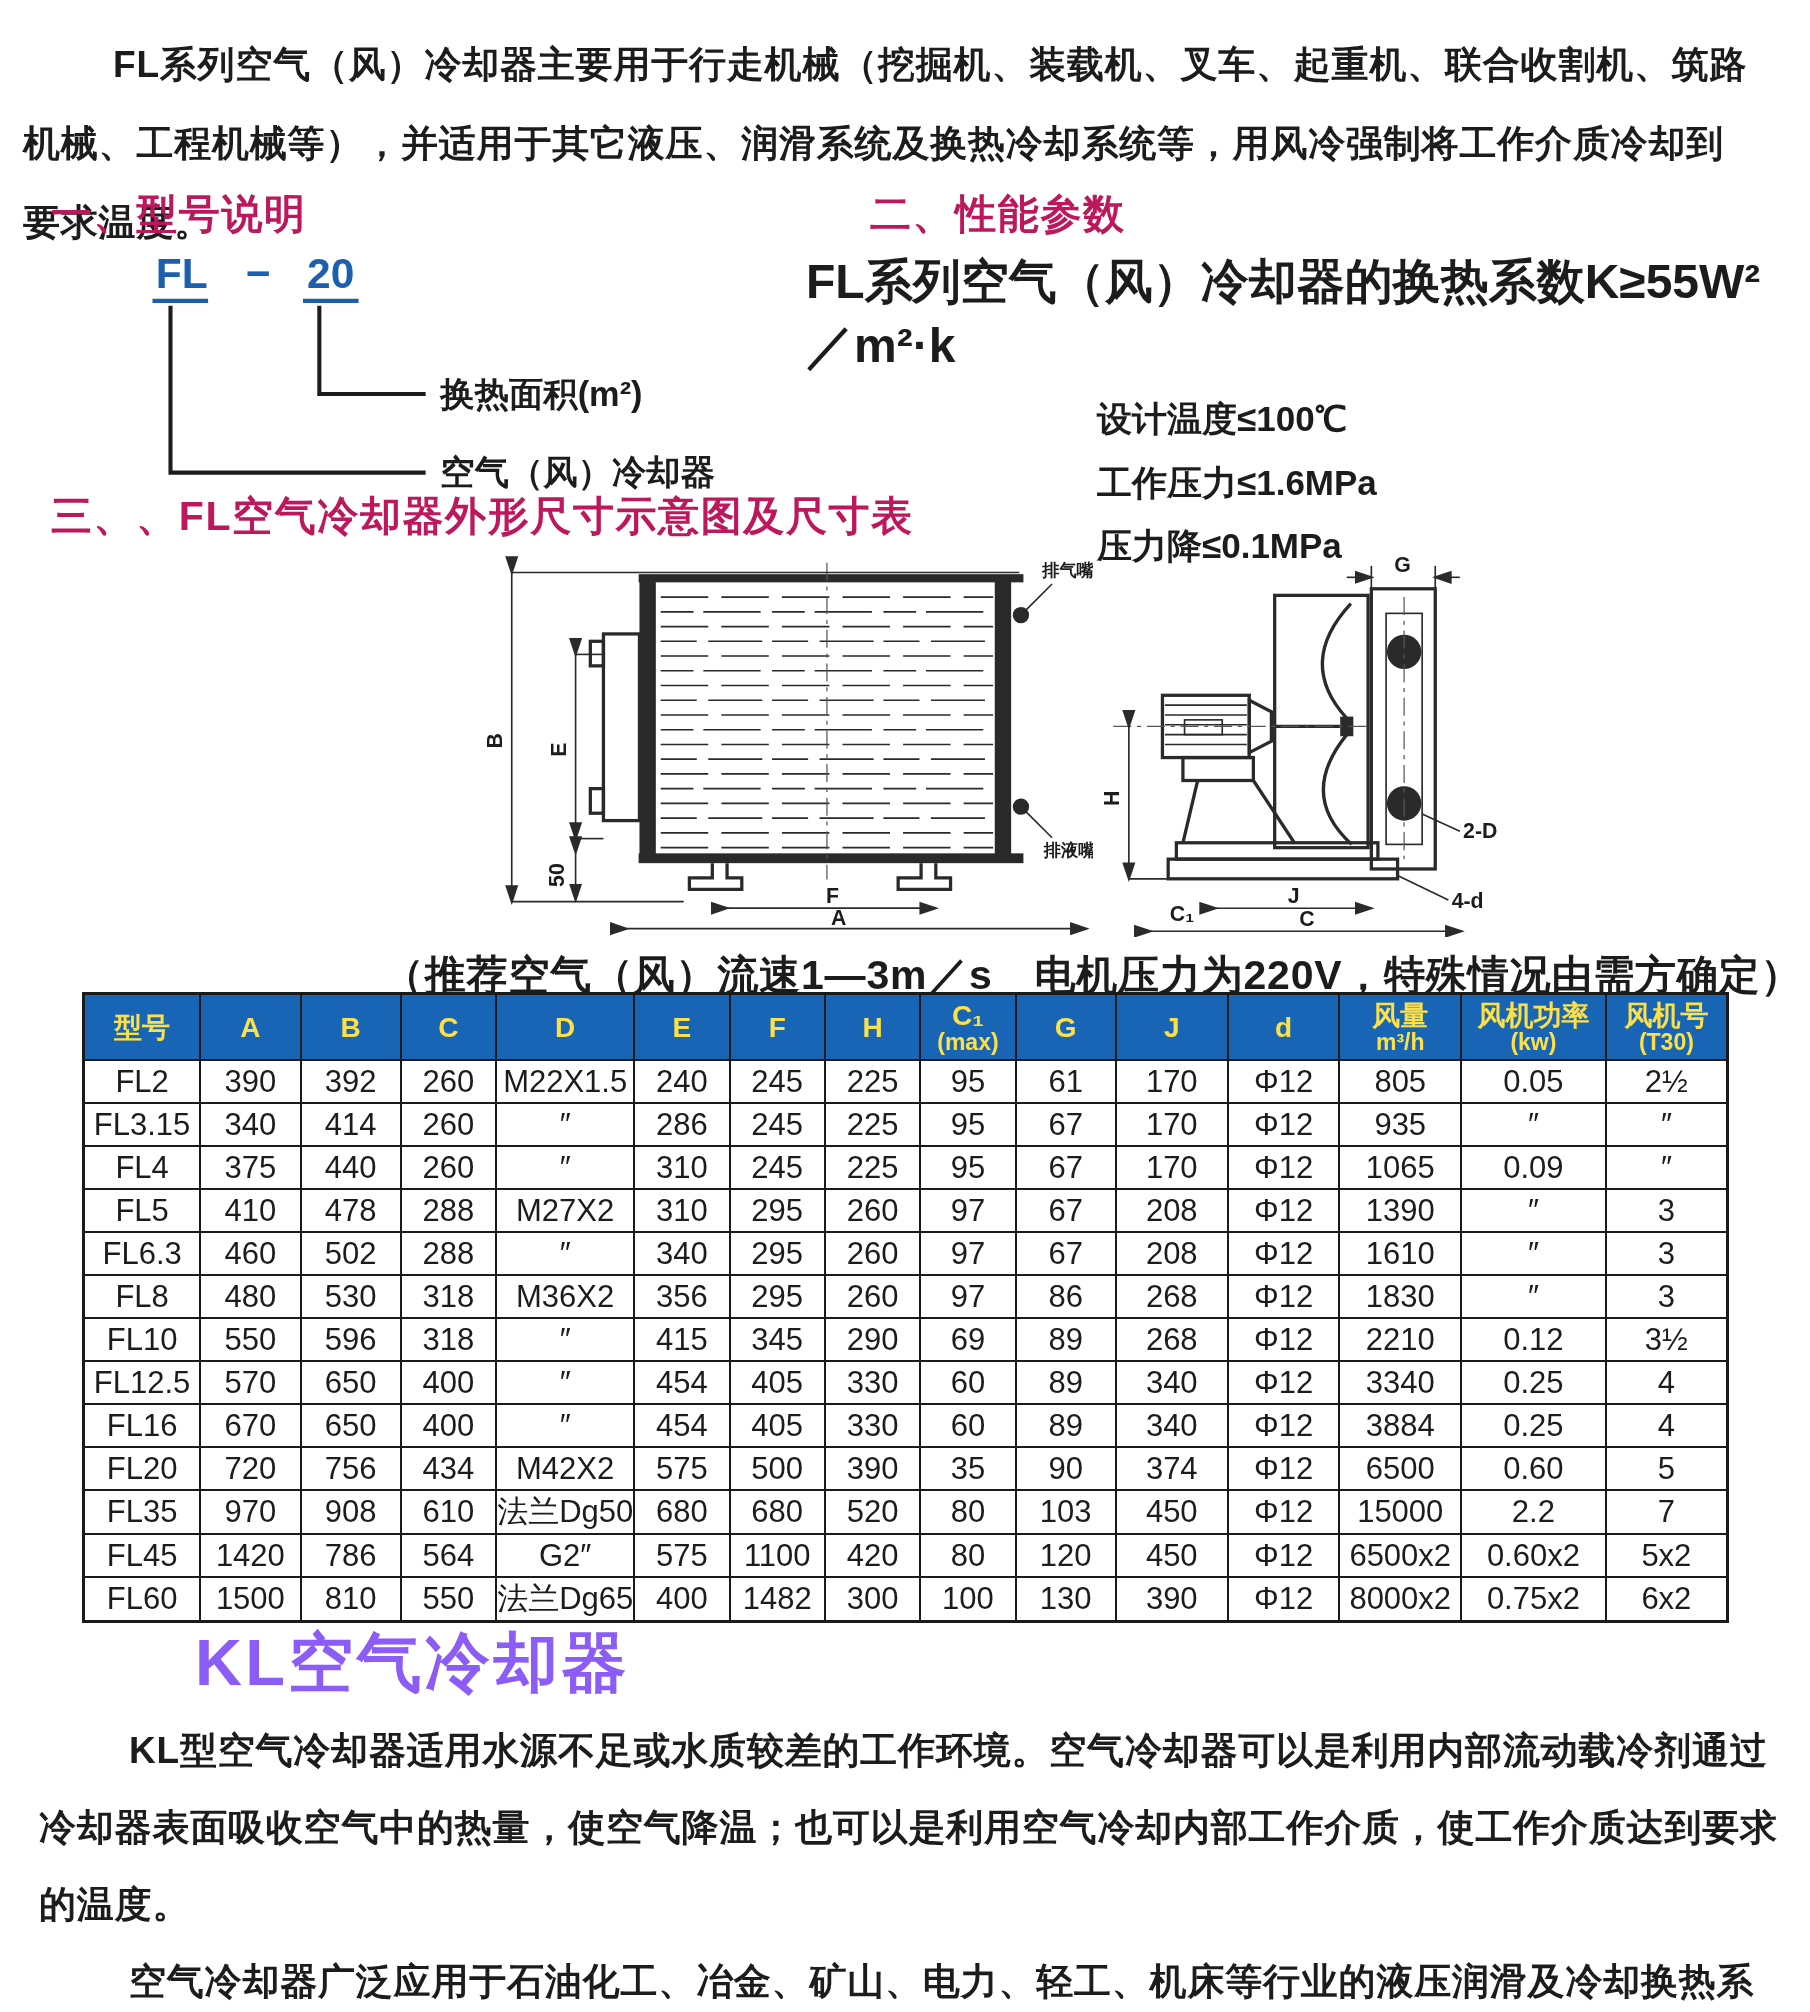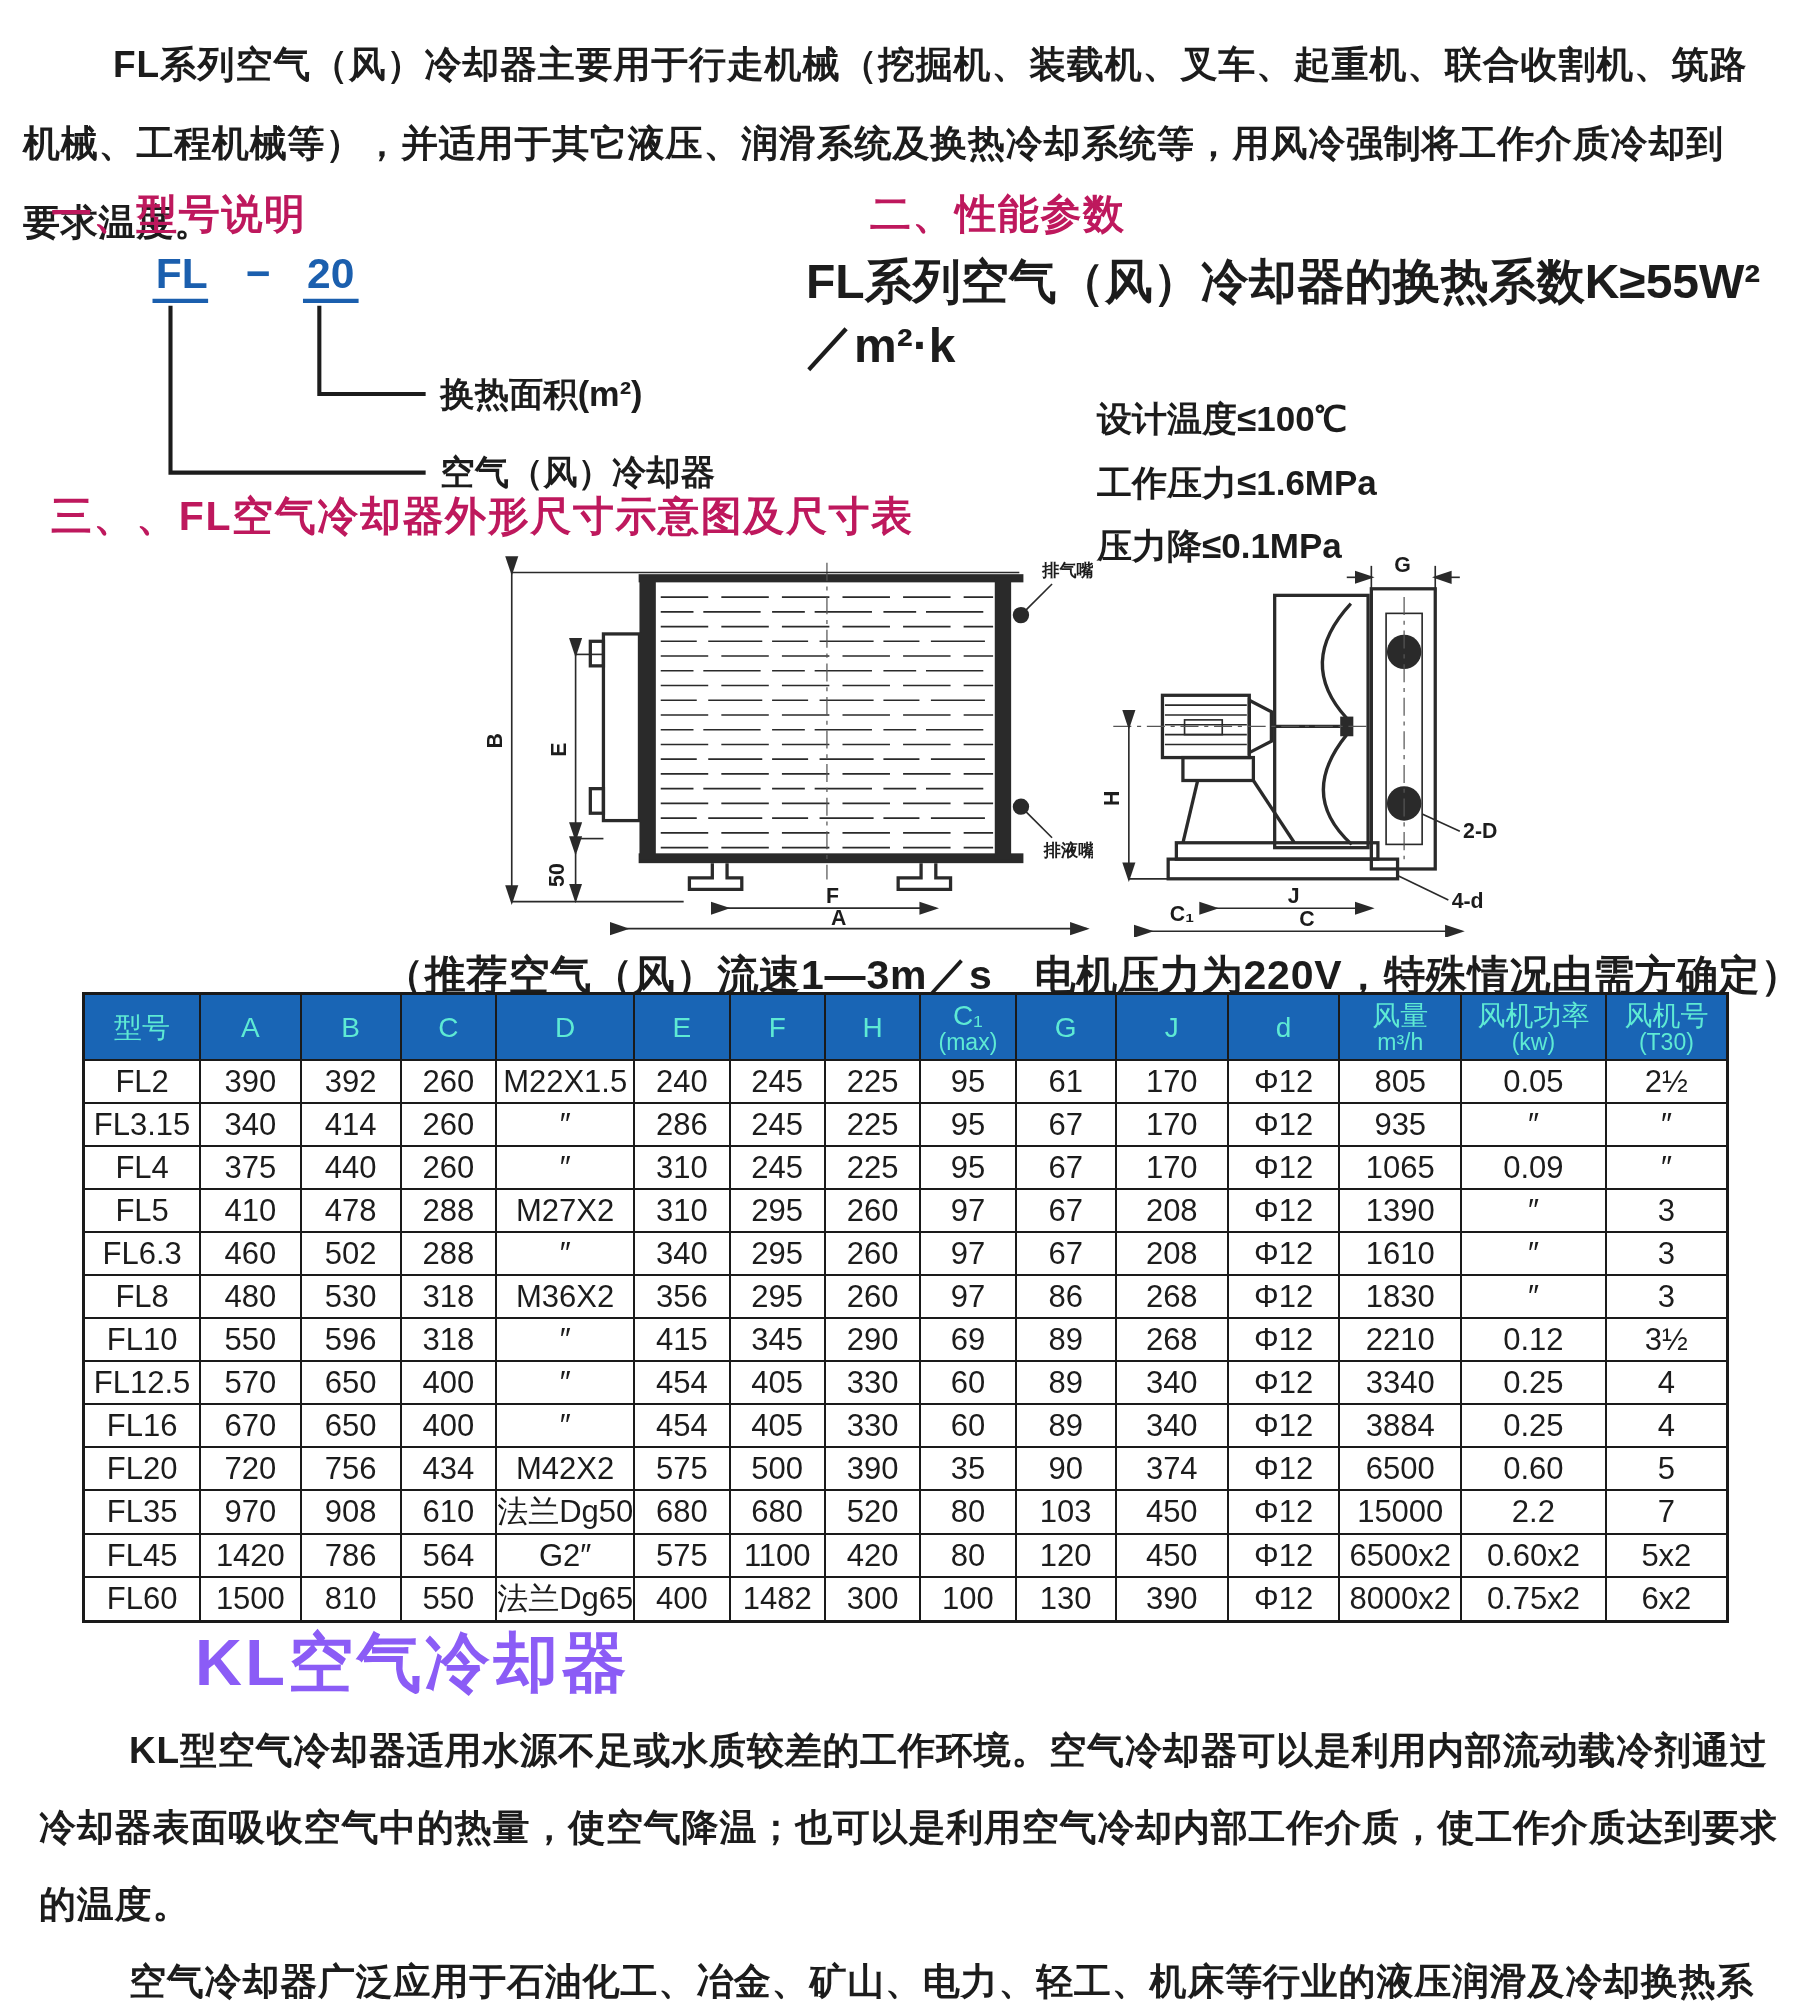--- a/index.html
+++ b/index.html
@@ -49,23 +49,23 @@
     position:absolute;left:383px;top:948px;
     font-size:41px;font-weight:bold;letter-spacing:0.8px;
   }
   
   .spec-table{
     position:absolute;left:82px;top:992px;width:1647px;
     border-collapse:collapse;table-layout:fixed;
     border:3.3px solid #1a1a1a;
   }
   .spec-table th{
-    background:#1965b5;color:#5eead4;
+    background:#1965b5;color:#fde047;
     border:2.5px solid #1a1a1a;
-    font-size:28px;font-weight:normal;
+    font-size:28px;font-weight:bold;
     height:64px;padding:0;line-height:31px;
   }
   .spec-table td{
     border:2.5px solid #1a1a1a;
     font-size:31px;text-align:center;height:41px;padding:0;
     color:#1c1c1c;
   }
   .spec-table .h2{font-size:23px;line-height:23px;}
   
   .kl-title{

